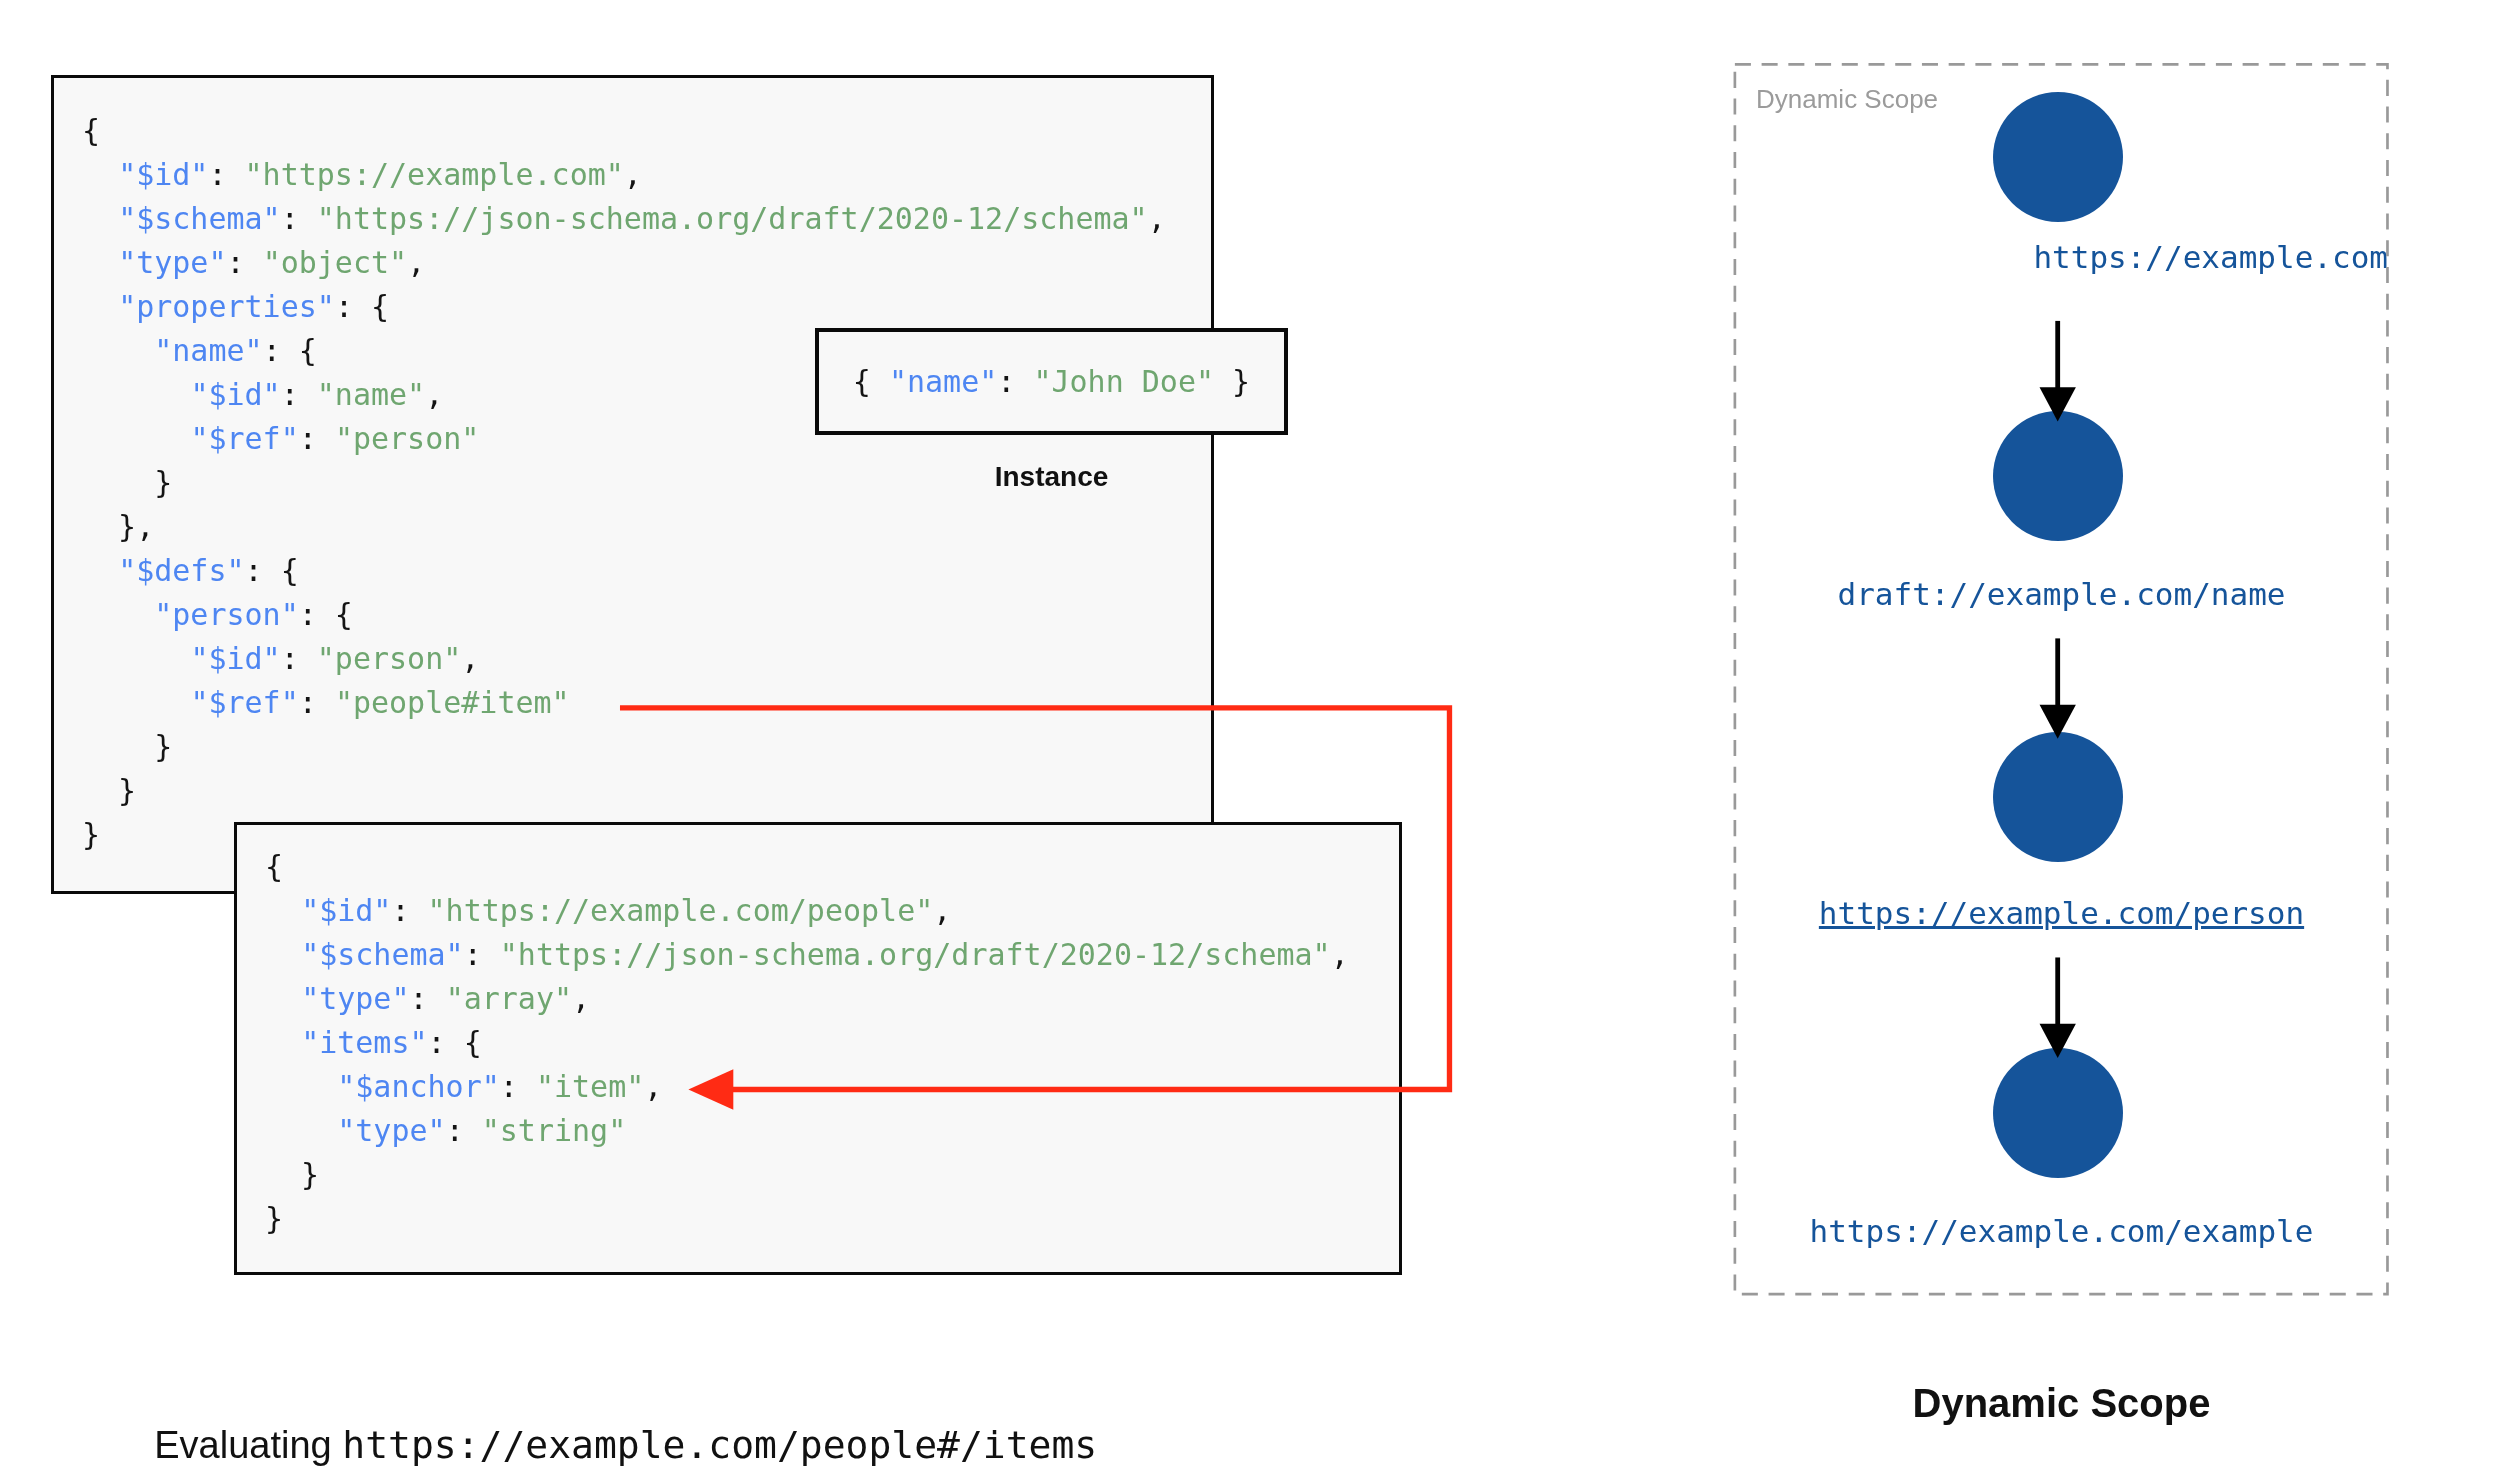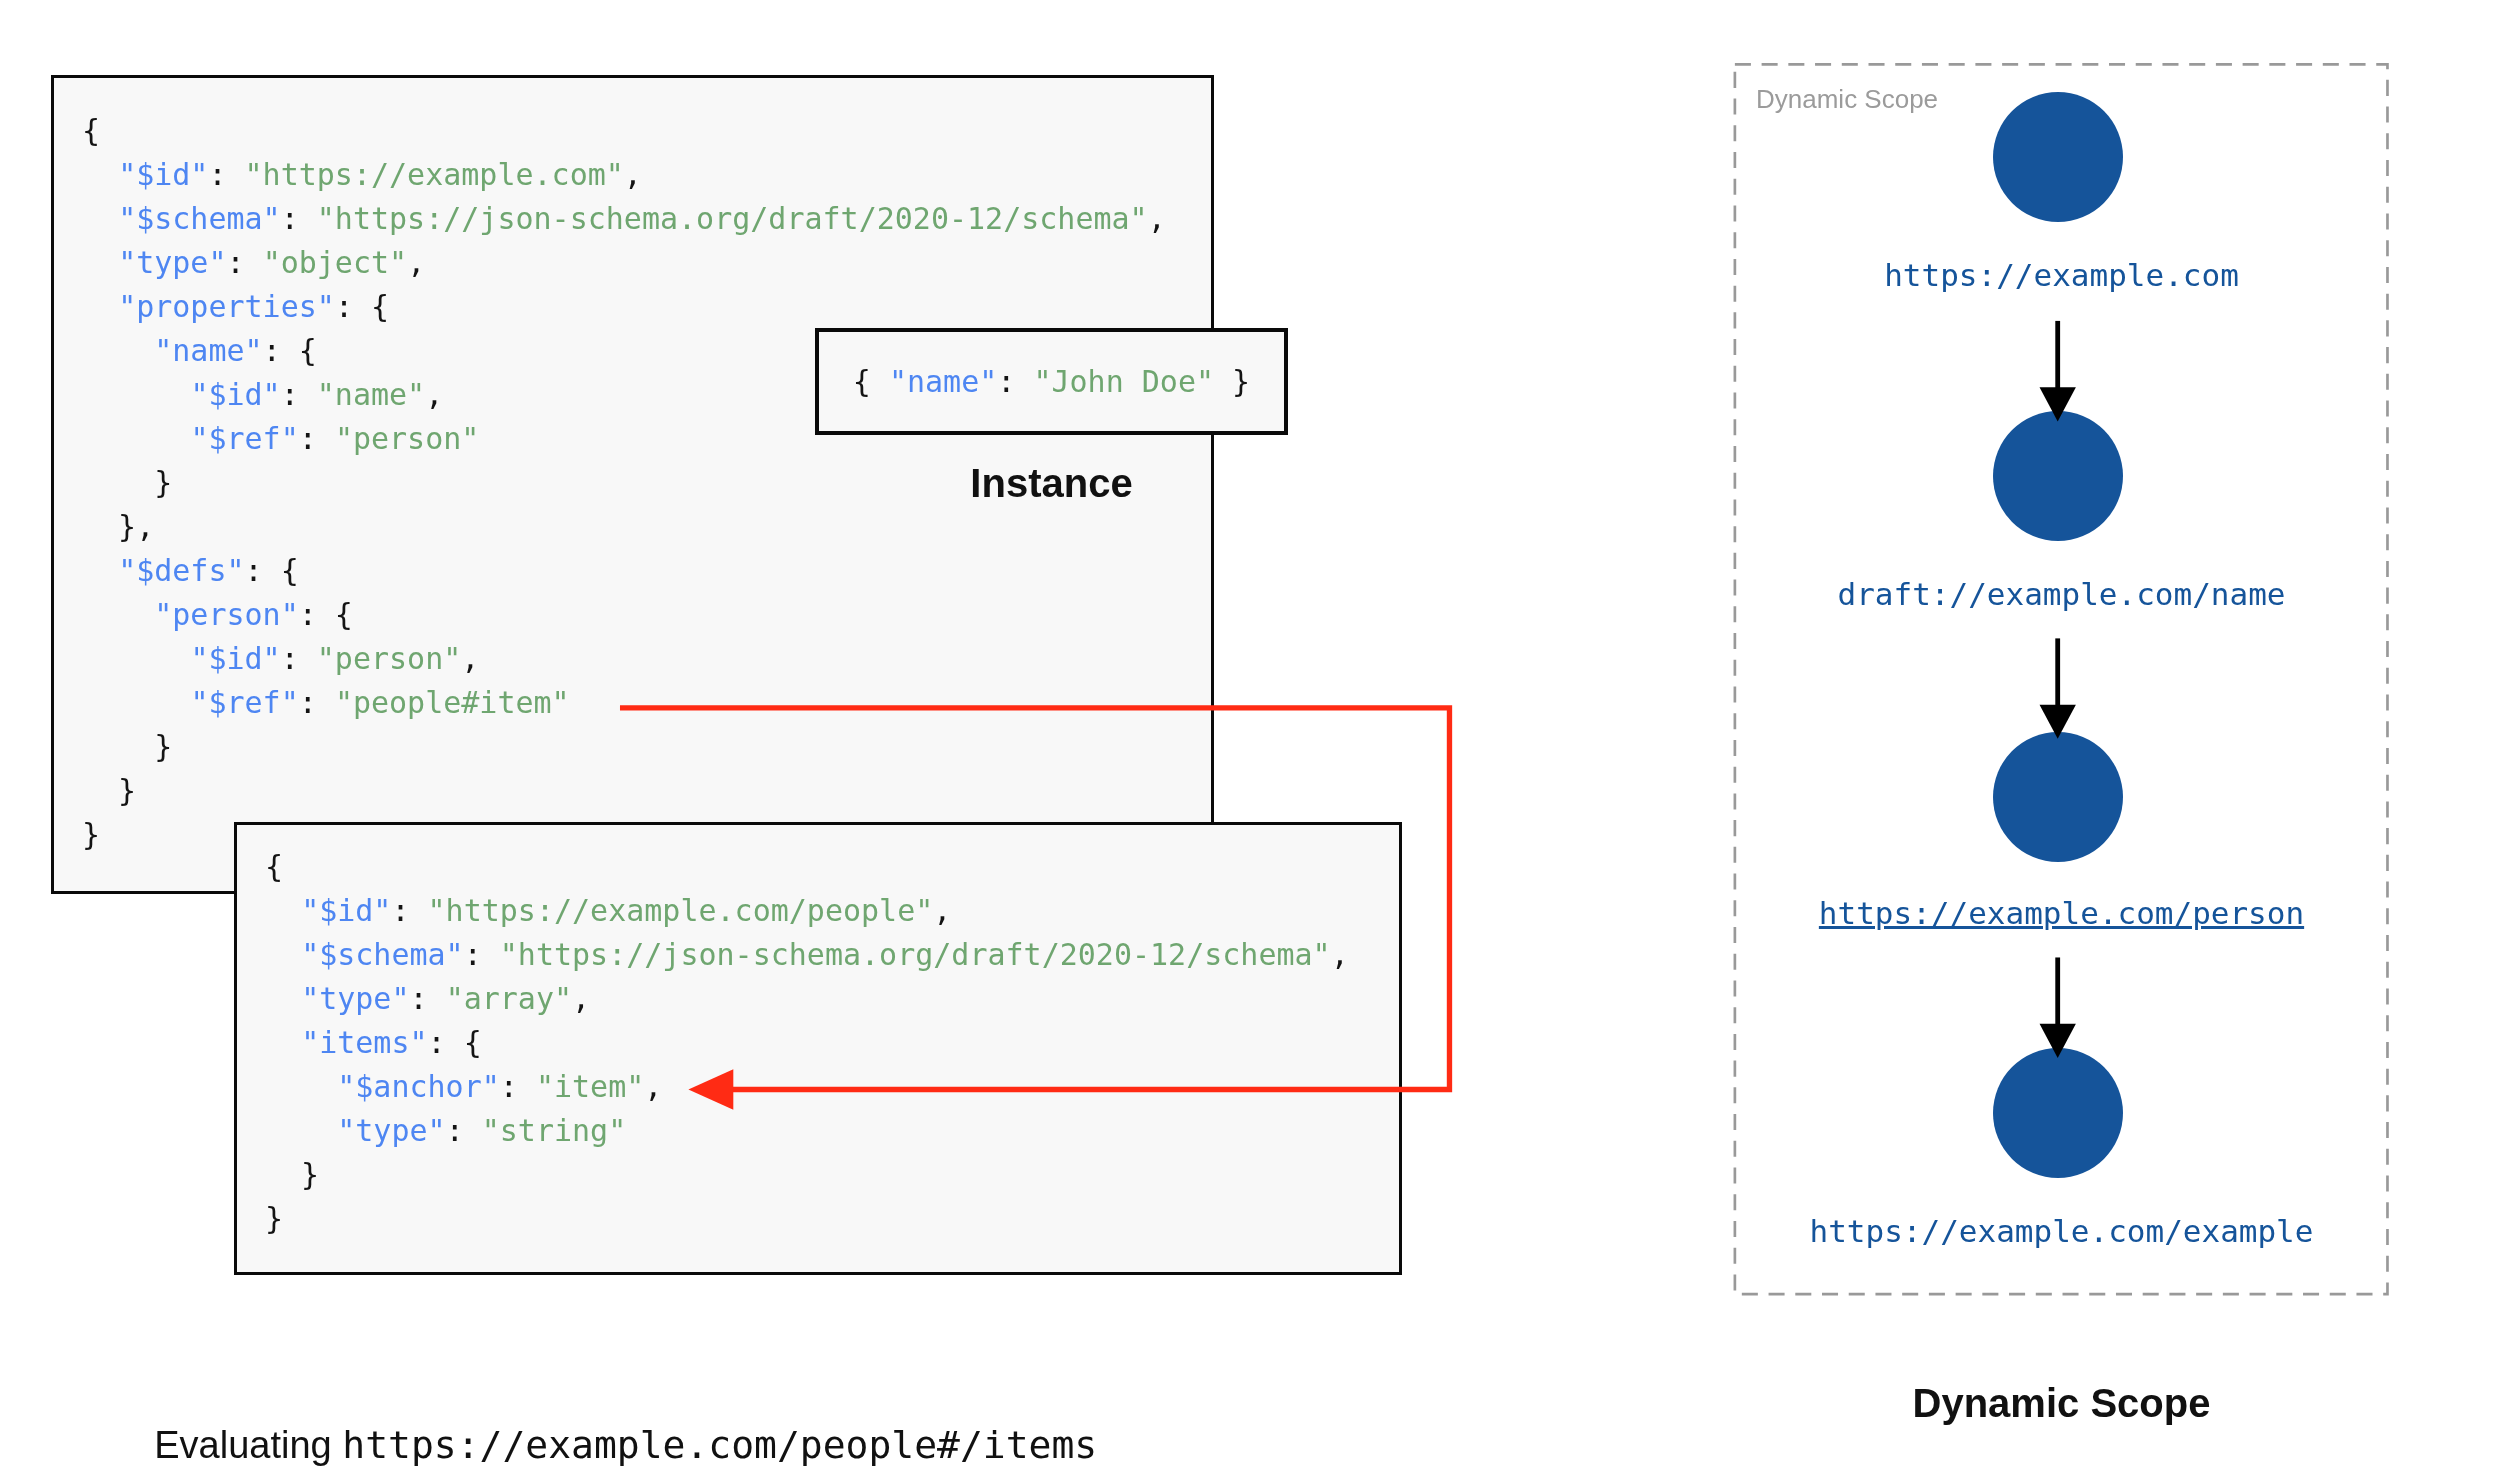--- a/index.html
+++ b/index.html
@@ -34,21 +34,21 @@
   }
   .code-line { white-space: pre; }
   .tok-k { color: var(--key); }
   .tok-s { color: var(--string); }
   .tok-p { color: var(--punct); }
 
   
   .caption { position: absolute; color: #111111; }
   #instance-label {
     left: 815px; top: 461px; width: 473px;
-    text-align: center; font-weight: bold; font-size: 40px;
+    text-align: center; font-weight: bold; font-size: 28px;
   }
   #evaluating {
     left: 112px; top: 1380px; font-size: 38px; white-space: pre;
   }
   #evaluating .bold { font-weight: normal; font-family: "Liberation Sans", sans-serif; }
   #evaluating .mono { font-family: "DejaVu Sans Mono", monospace; }
   #scope-caption {
     left: 1735px; top: 1381px; width: 653px;
     text-align: center; font-weight: bold; font-size: 40px;
   }
@@ -84,21 +84,21 @@
   <div id="schema-box" class="code-box"><div class="code-line"><span class="tok-p">{</span></div><div class="code-line"><span class="tok-p">  </span><span class="tok-k">"$id"</span><span class="tok-p">: </span><span class="tok-s">"https://example.com"</span><span class="tok-p">,</span></div><div class="code-line"><span class="tok-p">  </span><span class="tok-k">"$schema"</span><span class="tok-p">: </span><span class="tok-s">"https://json-schema.org/draft/2020-12/schema"</span><span class="tok-p">,</span></div><div class="code-line"><span class="tok-p">  </span><span class="tok-k">"type"</span><span class="tok-p">: </span><span class="tok-s">"object"</span><span class="tok-p">,</span></div><div class="code-line"><span class="tok-p">  </span><span class="tok-k">"properties"</span><span class="tok-p">: {</span></div><div class="code-line"><span class="tok-p">    </span><span class="tok-k">"name"</span><span class="tok-p">: {</span></div><div class="code-line"><span class="tok-p">      </span><span class="tok-k">"$id"</span><span class="tok-p">: </span><span class="tok-s">"name"</span><span class="tok-p">,</span></div><div class="code-line"><span class="tok-p">      </span><span class="tok-k">"$ref"</span><span class="tok-p">: </span><span class="tok-s">"person"</span></div><div class="code-line"><span class="tok-p">    }</span></div><div class="code-line"><span class="tok-p">  },</span></div><div class="code-line"><span class="tok-p">  </span><span class="tok-k">"$defs"</span><span class="tok-p">: {</span></div><div class="code-line"><span class="tok-p">    </span><span class="tok-k">"person"</span><span class="tok-p">: {</span></div><div class="code-line"><span class="tok-p">      </span><span class="tok-k">"$id"</span><span class="tok-p">: </span><span class="tok-s">"person"</span><span class="tok-p">,</span></div><div class="code-line"><span class="tok-p">      </span><span class="tok-k">"$ref"</span><span class="tok-p">: </span><span class="tok-s">"people#item"</span></div><div class="code-line"><span class="tok-p">    }</span></div><div class="code-line"><span class="tok-p">  }</span></div><div class="code-line"><span class="tok-p">}</span></div></div>
 
   <div id="people-box" class="code-box"><div class="code-line"><span class="tok-p">{</span></div><div class="code-line"><span class="tok-p">  </span><span class="tok-k">"$id"</span><span class="tok-p">: </span><span class="tok-s">"https://example.com/people"</span><span class="tok-p">,</span></div><div class="code-line"><span class="tok-p">  </span><span class="tok-k">"$schema"</span><span class="tok-p">: </span><span class="tok-s">"https://json-schema.org/draft/2020-12/schema"</span><span class="tok-p">,</span></div><div class="code-line"><span class="tok-p">  </span><span class="tok-k">"type"</span><span class="tok-p">: </span><span class="tok-s">"array"</span><span class="tok-p">,</span></div><div class="code-line"><span class="tok-p">  </span><span class="tok-k">"items"</span><span class="tok-p">: {</span></div><div class="code-line"><span class="tok-p">    </span><span class="tok-k">"$anchor"</span><span class="tok-p">: </span><span class="tok-s">"item"</span><span class="tok-p">,</span></div><div class="code-line"><span class="tok-p">    </span><span class="tok-k">"type"</span><span class="tok-p">: </span><span class="tok-s">"string"</span></div><div class="code-line"><span class="tok-p">  }</span></div><div class="code-line"><span class="tok-p">}</span></div></div>
 
   <div id="instance-box" class="code-box"><div class="code-line"><span class="tok-p">{ </span><span class="tok-k">"name"</span><span class="tok-p">: </span><span class="tok-s">"John Doe"</span><span class="tok-p"> }</span></div></div>
   <div id="instance-label" class="caption">Instance</div>
 
   <div id="scope-panel-label">Dynamic Scope</div>
 
   <div class="scope-circle" style="top: 92px;"></div>
-  <div class="scope-url" style="top: 257px;">https://example.com</div>
+  <div class="scope-url" style="top: 239px; text-align: right;">https://example.com</div>
 
   <div class="scope-circle" style="top: 411px;"></div>
   <div class="scope-url" style="top: 576px;">draft://example.com/name</div>
 
   <div class="scope-circle" style="top: 732px;"></div>
   <div class="scope-url" style="top: 895px; text-decoration: underline;">https://example.com/person</div>
 
   <div class="scope-circle" style="top: 1048px;"></div>
   <div class="scope-url" style="top: 1213px;">https://example.com/example</div>
 

